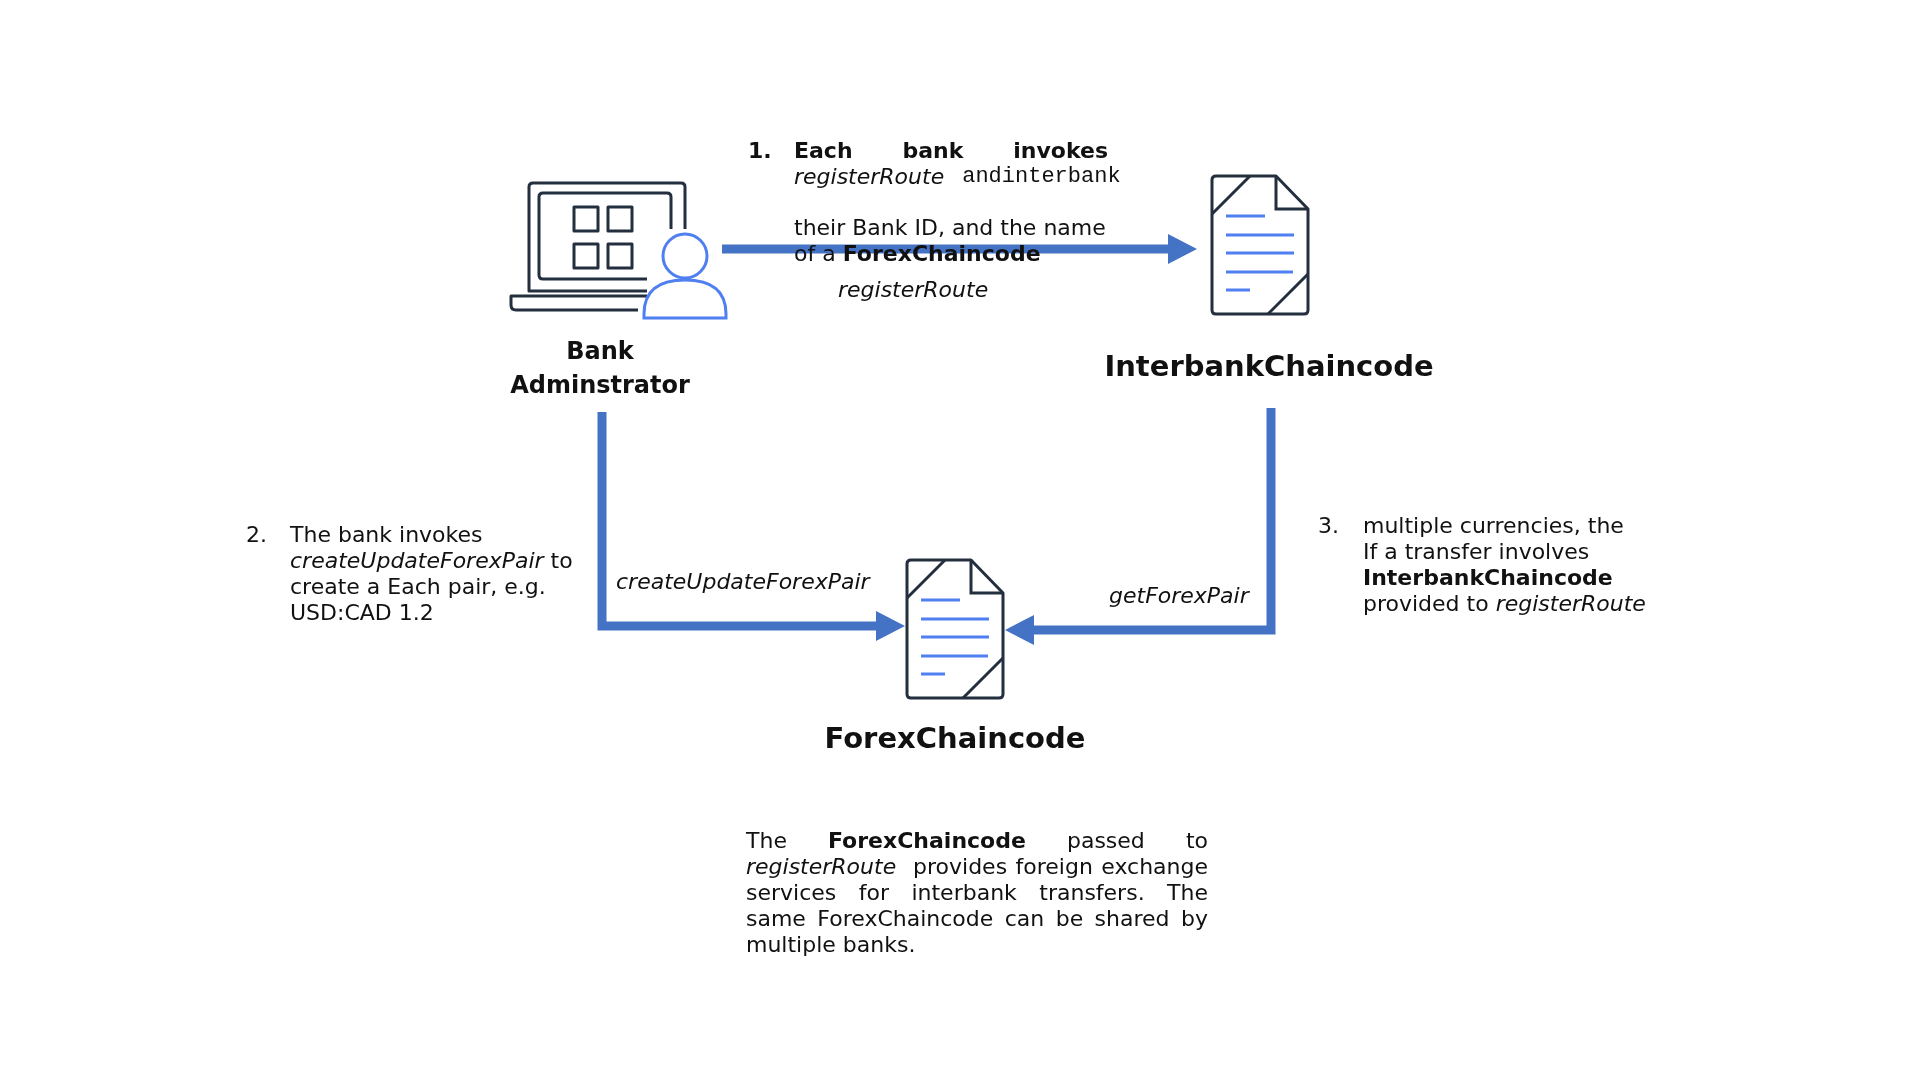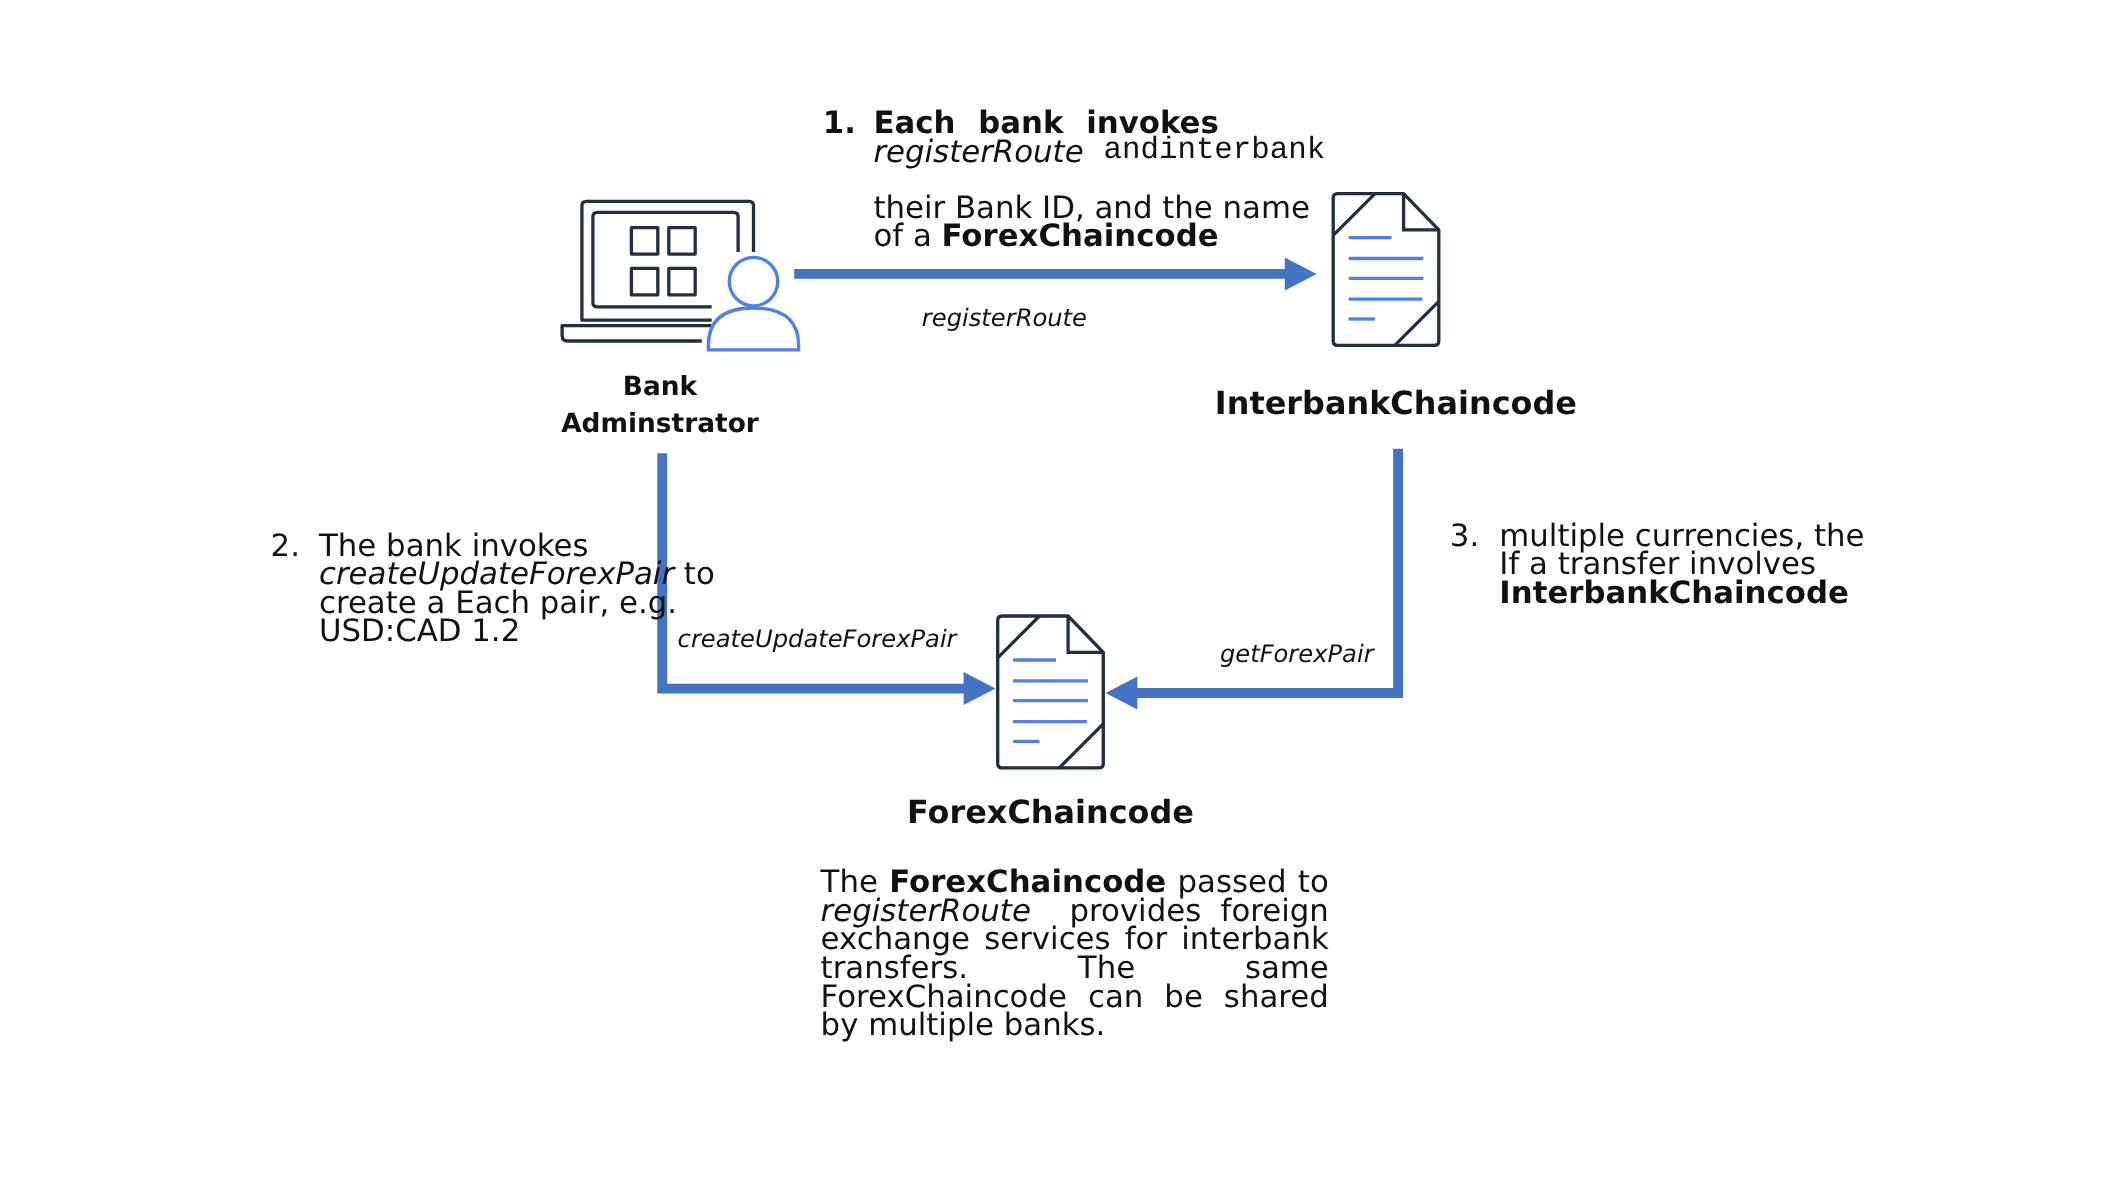--- a/index.html
+++ b/index.html
@@ -1,19 +1,19 @@
 <!DOCTYPE html>
 <html><head>
 <meta charset="utf-8">
 <style>
   html, body { margin: 0; padding: 0; background: #ffffff; }
   body { width: 1920px; height: 1080px; position: relative; overflow: hidden;
          font-family: "DejaVu Sans", "Liberation Sans", sans-serif; color: #111111; }
   svg.canvas { position: absolute; left: 0; top: 0; }
-  .step { position: absolute; font-size: 28px; line-height: 26px; }
+  .step { position: absolute; font-size: 22px; line-height: 26px; margin-top: 39px; }
   .step .num { position: absolute; left: 0; top: 0; }
   .step .body { position: absolute; top: 0; }
   .justify-all { text-align: justify; }
   b { font-weight: bold; }
   i { font-style: italic; }
   .heading { position: absolute; font-weight: bold; font-size: 29px; line-height: 34px; text-align: center; white-space: nowrap; }
   .actor-label { position: absolute; font-weight: bold; font-size: 24px; line-height: 34px; text-align: center; white-space: nowrap; }
   .edge-label { position: absolute; font-style: italic; font-size: 22px; white-space: nowrap; }
 </style>
 </head>
@@ -127,20 +127,21 @@
 <div class="edge-label" style="left:616px; top:569px;">createUpdateForexPair</div>
 
 <div class="edge-label" style="left:1109px; top:567px;margin-top:16px;">getForexPair</div>
 
 <div class="step" style="left:1318px; top:474px; width:380px;">
   <span class="num">3.</span>
   <div class="body" style="left:45px; width:340px; white-space:nowrap;">
     <div>multiple currencies, the</div>
     <div>If a transfer involves</div>
     <div><b>InterbankChaincode</b></div>
+    <div><span style="white-space:pre;">provided to </span><i>registerRoute</i></div>
   </div>
 </div>
 
 <div class="heading" style="left:755px; top:721px; width:400px;">ForexChaincode</div>
 
 <div class="step justify-all" style="left:746px; top:789px; width:462px; text-align:justify; text-align-last:left;">
   <span style="white-space:pre-wrap;">The </span><b>ForexChaincode</b><span style="white-space:pre-wrap;"> passed to </span><i>registerRoute</i><span style="white-space:pre-wrap;">  provides foreign exchange services for interbank transfers. The same ForexChaincode can be shared by multiple banks.</span>
 </div>
 
 </body></html>

